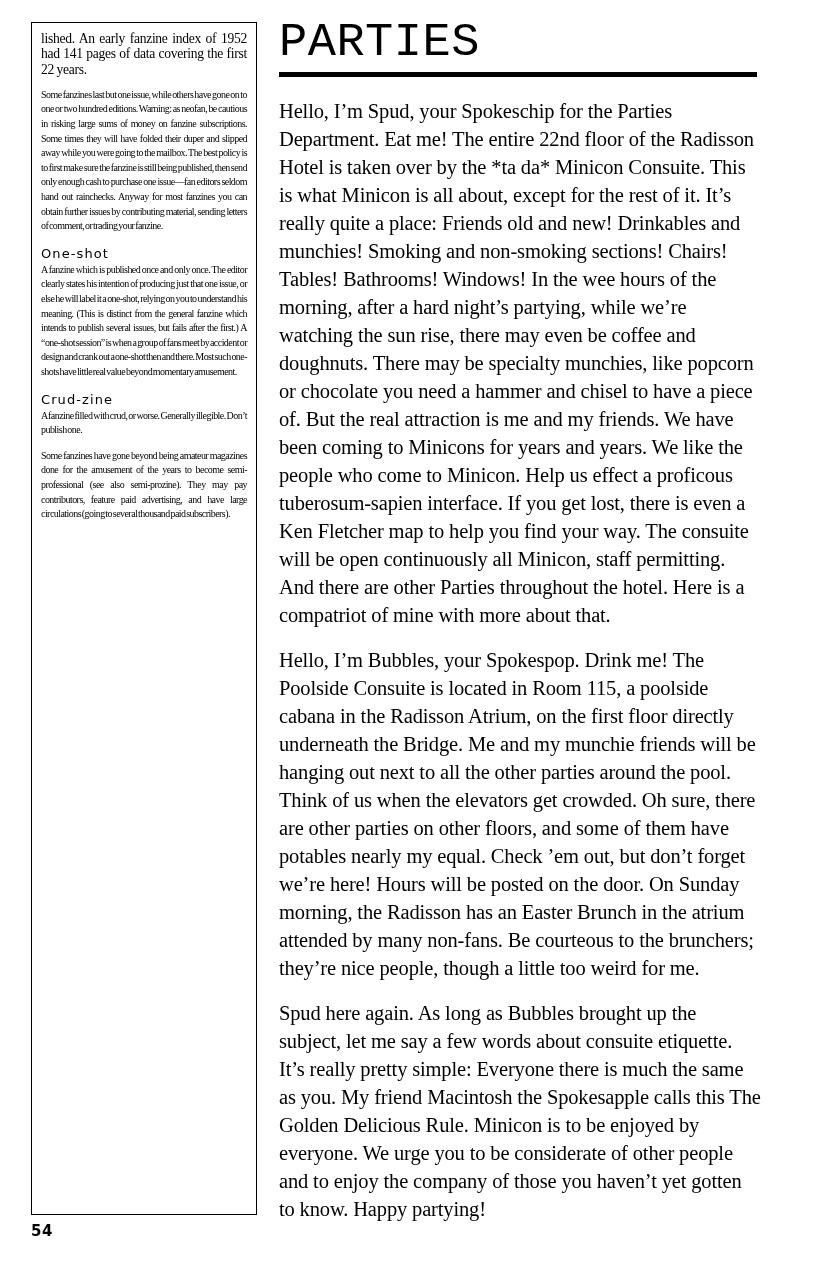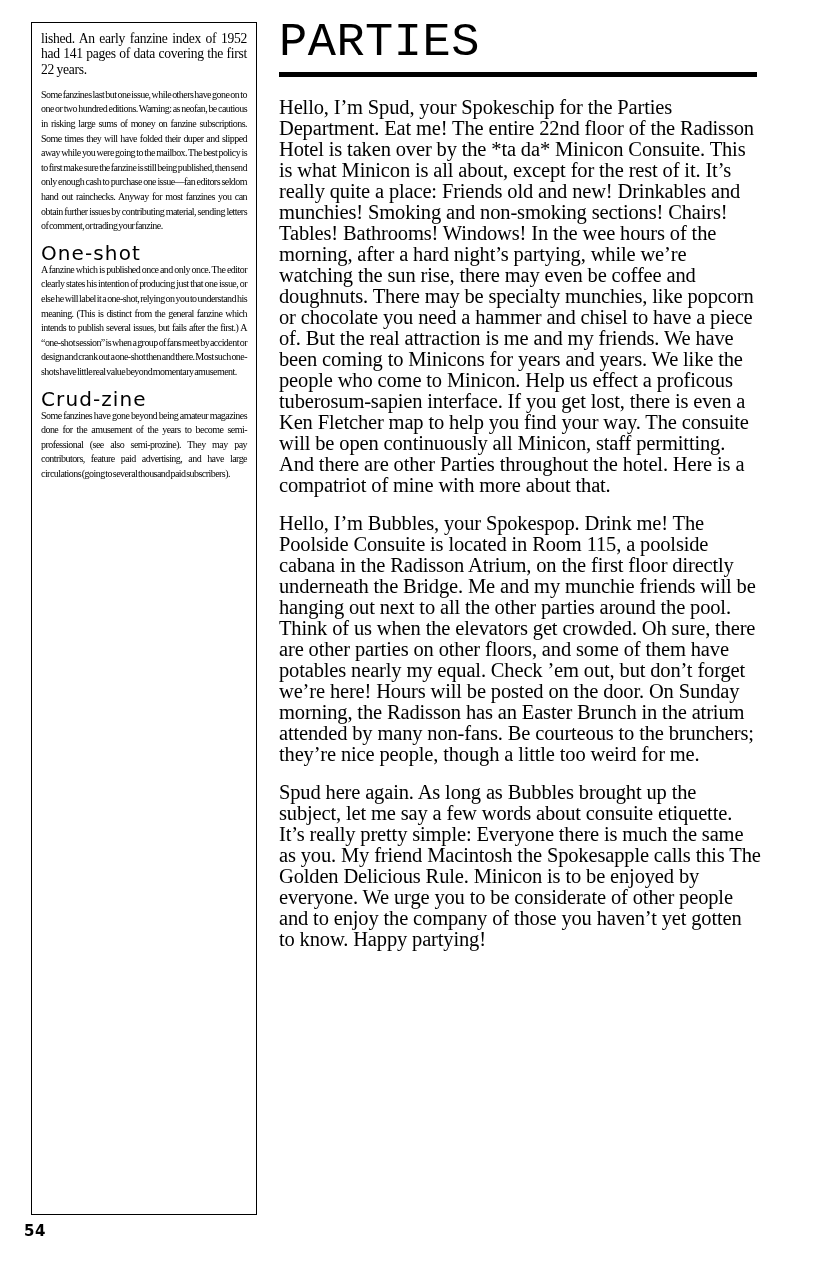--- a/index.html
+++ b/index.html
@@ -45,21 +45,21 @@
     word-spacing: -0.5px;
   }
   .side-p.tight {
     font-size: 10px;
     line-height: 14.6px;
     letter-spacing: -0.55px;
     word-spacing: -1.2px;
   }
   .side-h {
     font-family: "DejaVu Sans", sans-serif;
-    font-size: 20px;
+    font-size: 13px;
     letter-spacing: 1.1px;
     margin: 0 0 1px 0;
     font-weight: 400;
     line-height: 17px;
   }
 
   
   #main {
     position: absolute;
     left: 279px;
@@ -77,53 +77,54 @@
   }
   #headline-rule {
     width: 478px;
     height: 5px;
     background: #000;
     margin: 2px 0 0 0;
   }
   .main-p {
     font-family: "Liberation Serif", serif;
     font-size: 20.5px;
-    line-height: 21px;
+    line-height: 28px;
     margin: 0 0 17px 0;
     text-align: left;
     letter-spacing: -0.15px;
   }
   #main-body {
     margin-top: 20px;
   }
 
   
   #folio {
     position: absolute;
-    left: 24px;
+    left: 31px;
     top: 1222px;
     font-family: "DejaVu Sans", sans-serif;
     font-size: 15px;
     letter-spacing: 0.5px;
     font-weight: 700;
   }
 </style>
 </head>
 <body>
 
 <div id="page">
 
   <div id="sidebar">
     <p class="side-p">lished. An early fanzine index of 1952 had 141 pages of data covering the first 22 years.</p>
     <p class="side-p tight">Some fanzines last but one issue, while others have gone on to one or two hundred editions. Warning: as neofan, be cautious in risking large sums of money on fanzine subscriptions. Some times they will have folded their duper and slipped away while you were going to the mailbox. The best policy is to first make sure the fanzine is still being published, then send only enough cash to purchase one issue—fan editors seldom hand out rainchecks. Anyway for most fanzines you can obtain further issues by contributing material, sending letters of comment, or trading your fanzine.</p>
 
     <h3 class="side-h">One-shot</h3>
     <p class="side-p tight">A fanzine which is published once and only once. The editor clearly states his intention of producing just that one issue, or else he will label it a one-shot, relying on you to understand his meaning. (This is distinct from the general fanzine which intends to publish several issues, but fails after the first.) A “one-shot session” is when a group of fans meet by accident or design and crank out a one-shot then and there. Most such one-shots have little real value beyond momentary amusement.</p>
 
     <h3 class="side-h">Crud-zine</h3>
+    <p class="side-p tight">A fanzine filled with crud, or worse. Generally illegible. Don’t publish one.</p>
 
     <p class="side-p tight">Some fanzines have gone beyond being amateur magazines done for the amusement of the years to become semi-professional (see also semi-prozine). They may pay contributors, feature paid advertising, and have large circulations (going to several thousand paid subscribers).</p>
   </div>
 
   <div id="main">
     <h1 id="headline">PARTIES</h1>
     <div id="headline-rule"></div>
     <div id="main-body">
       <p class="main-p">Hello, I’m Spud, your Spokeschip for the Parties Department. Eat me! The entire 22nd floor of the Radisson Hotel is taken over by the *ta da* Minicon Consuite. This is what Minicon is all about, except for the rest of it. It’s really quite a place: Friends old and new! Drinkables and munchies! Smoking and non-smoking sections! Chairs! Tables! Bathrooms! Windows! In the wee hours of the morning, after a hard night’s partying, while we’re watching the sun rise, there may even be coffee and doughnuts. There may be specialty munchies, like popcorn or chocolate you need a hammer and chisel to have a piece of. But the real attraction is me and my friends. We have been coming to Minicons for years and years. We like the people who come to Minicon. Help us effect a proficous tuberosum-sapien interface. If you get lost, there is even a Ken Fletcher map to help you find your way. The consuite will be open continuously all Minicon, staff permitting. And there are other Parties throughout the hotel. Here is a compatriot of mine with more about that.</p>
       <p class="main-p">Hello, I’m Bubbles, your Spokespop. Drink me! The Poolside Consuite is located in Room 115, a poolside cabana in the Radisson Atrium, on the first floor directly underneath the Bridge. Me and my munchie friends will be hanging out next to all the other parties around the pool. Think of us when the elevators get crowded. Oh sure, there are other parties on other floors, and some of them have potables nearly my equal. Check ’em out, but don’t forget we’re here! Hours will be posted on the door. On Sunday morning, the Radisson has an Easter Brunch in the atrium attended by many non-fans. Be courteous to the brunchers; they’re nice people, though a little too weird for me.</p>

